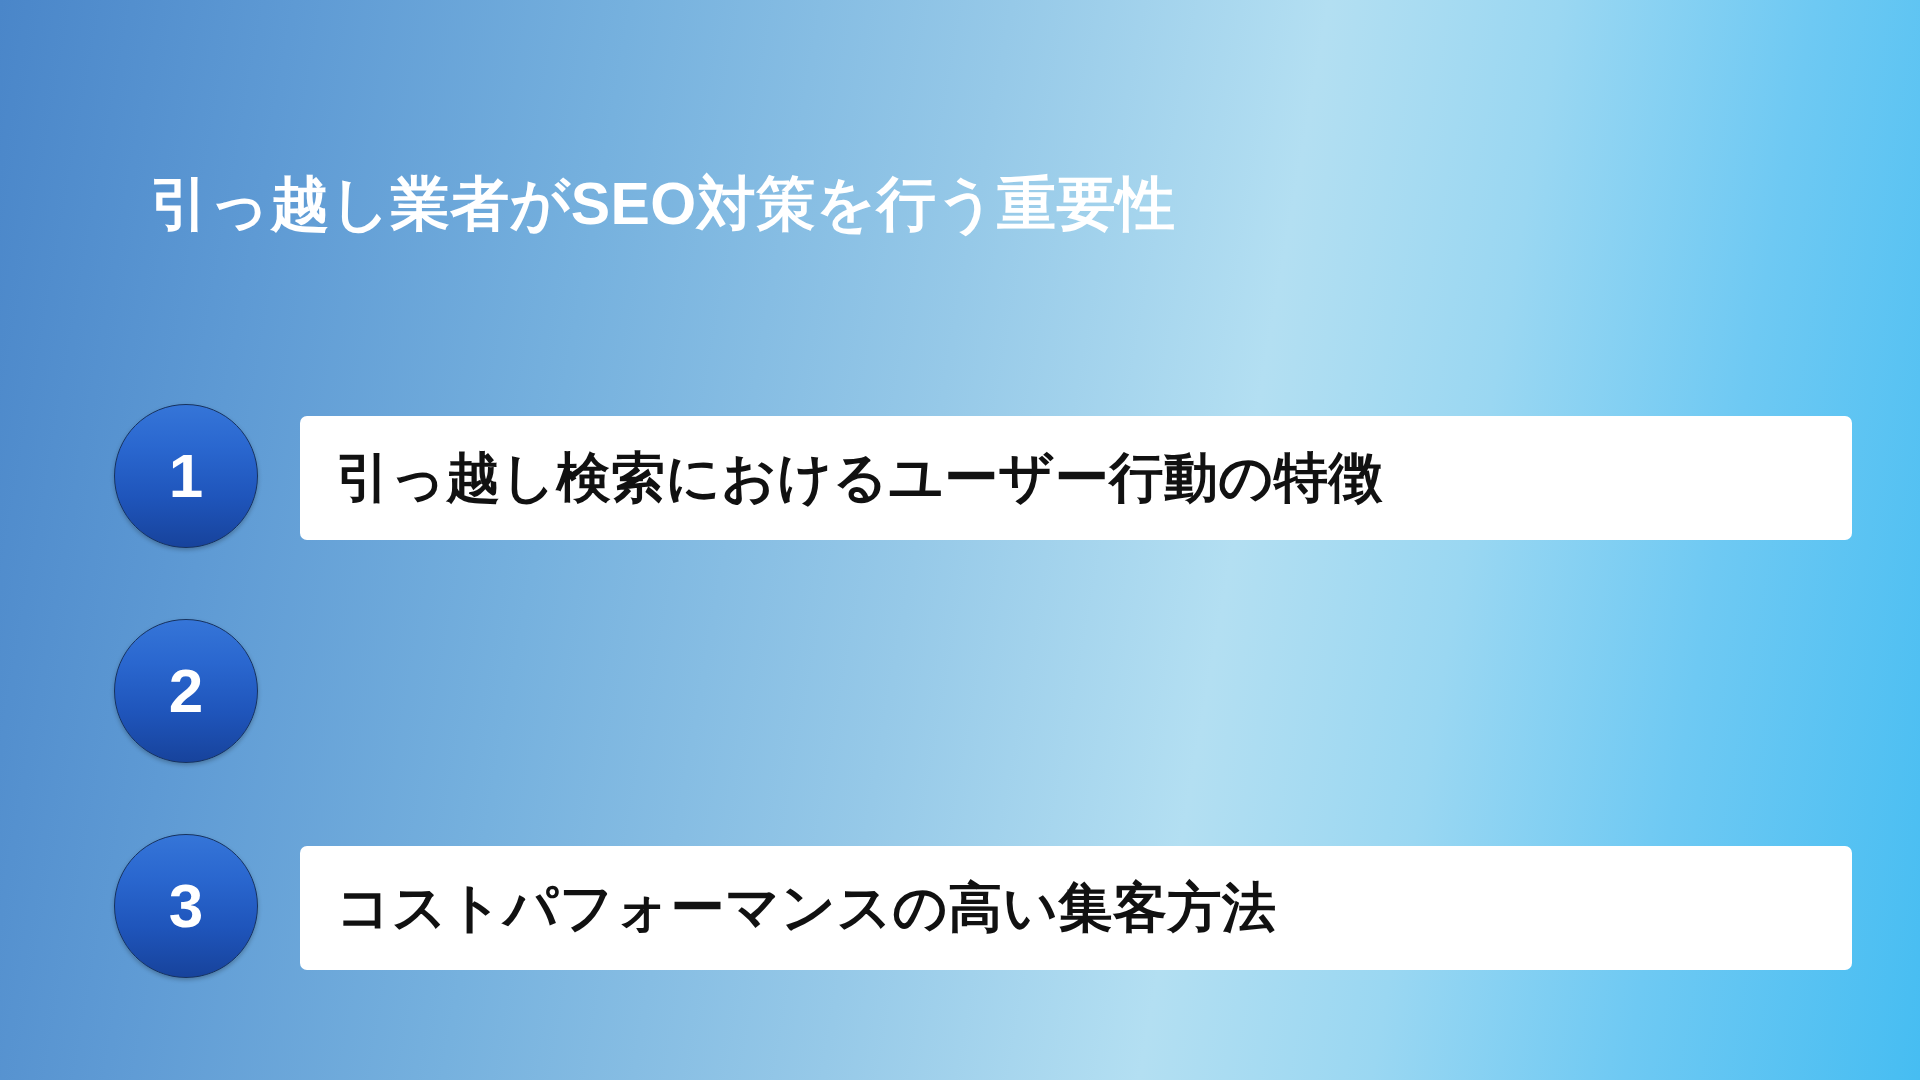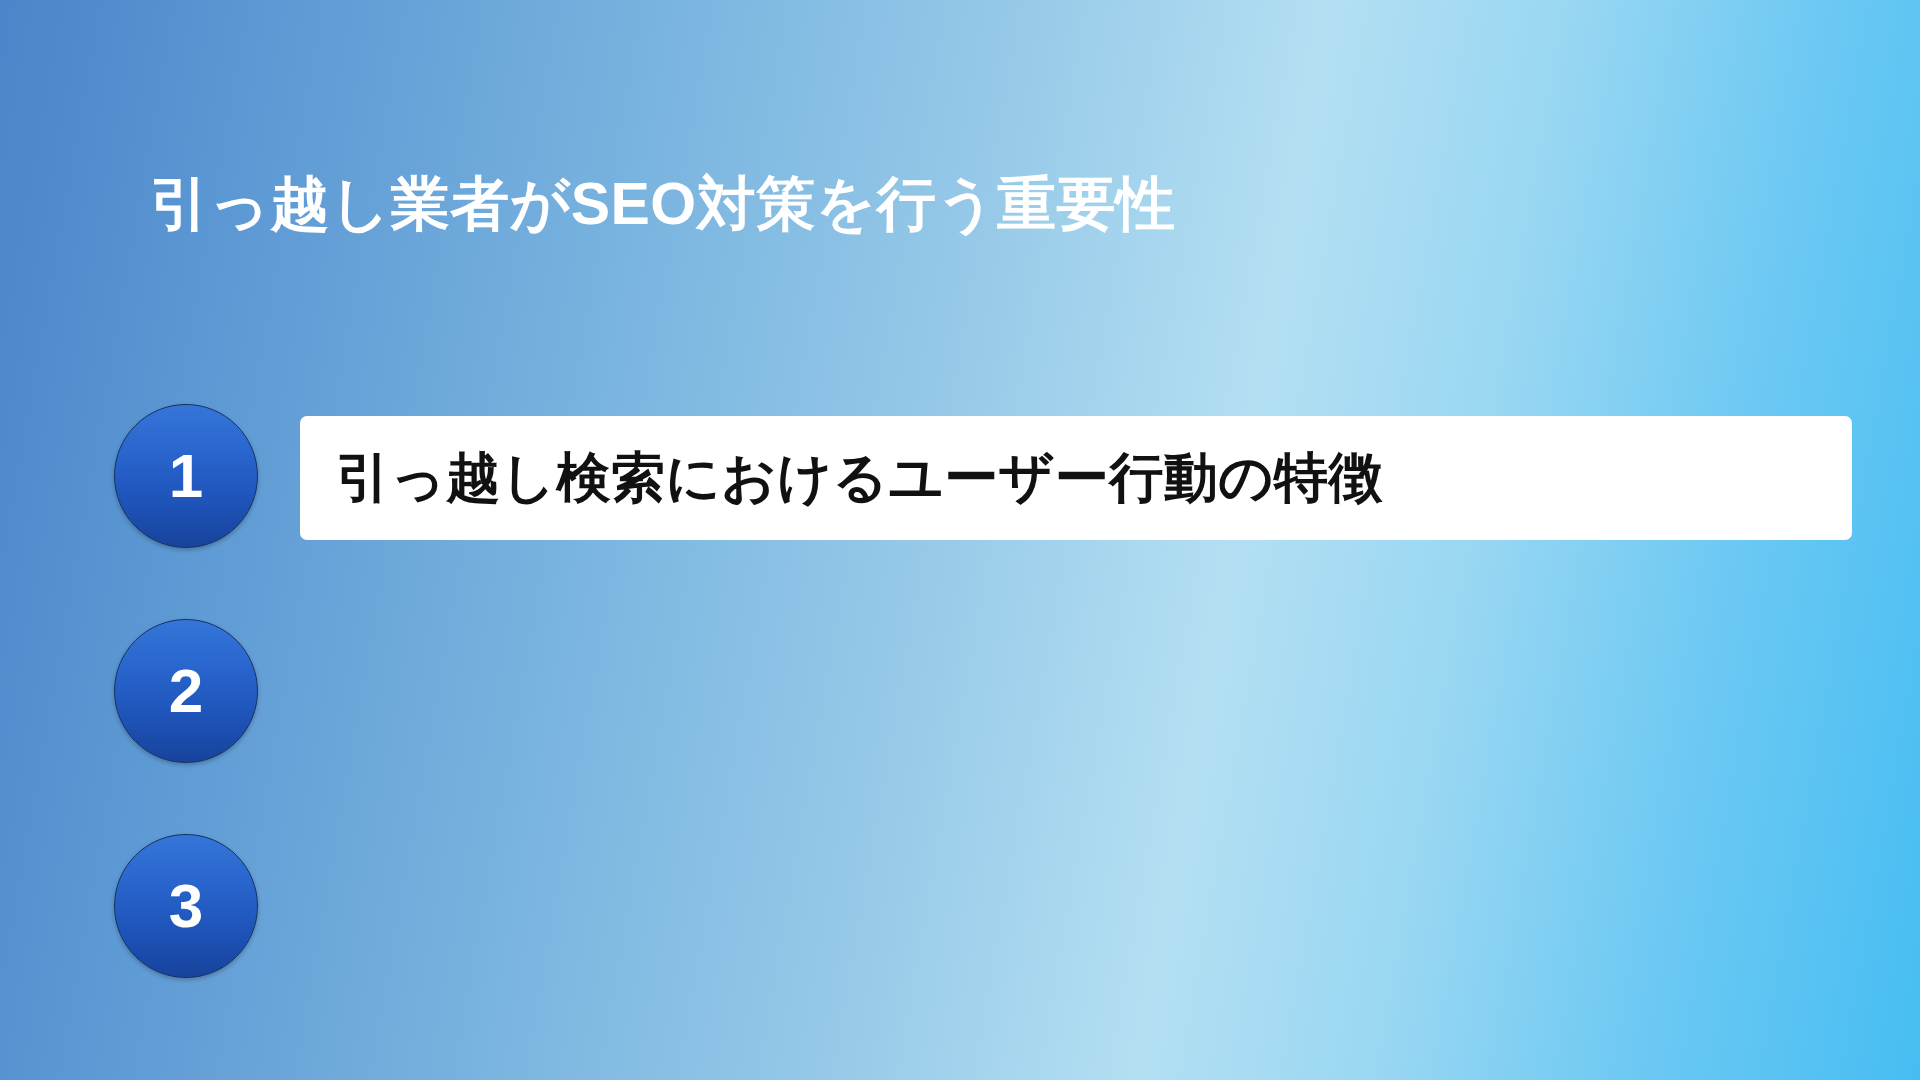--- a/index.html
+++ b/index.html
@@ -145,16 +145,19 @@
     <div class="row">
       <div class="num-circle">
         <span>2</span>
       </div>
     </div>
 
     <div class="row">
       <div class="num-circle">
         <span>3</span>
       </div>
+      <div class="row-card">
+        <div class="row-label">コストパフォーマンスの高い集客方法</div>
+      </div>
     </div>
 
   </div>
 </div>
 
 </body></html>

